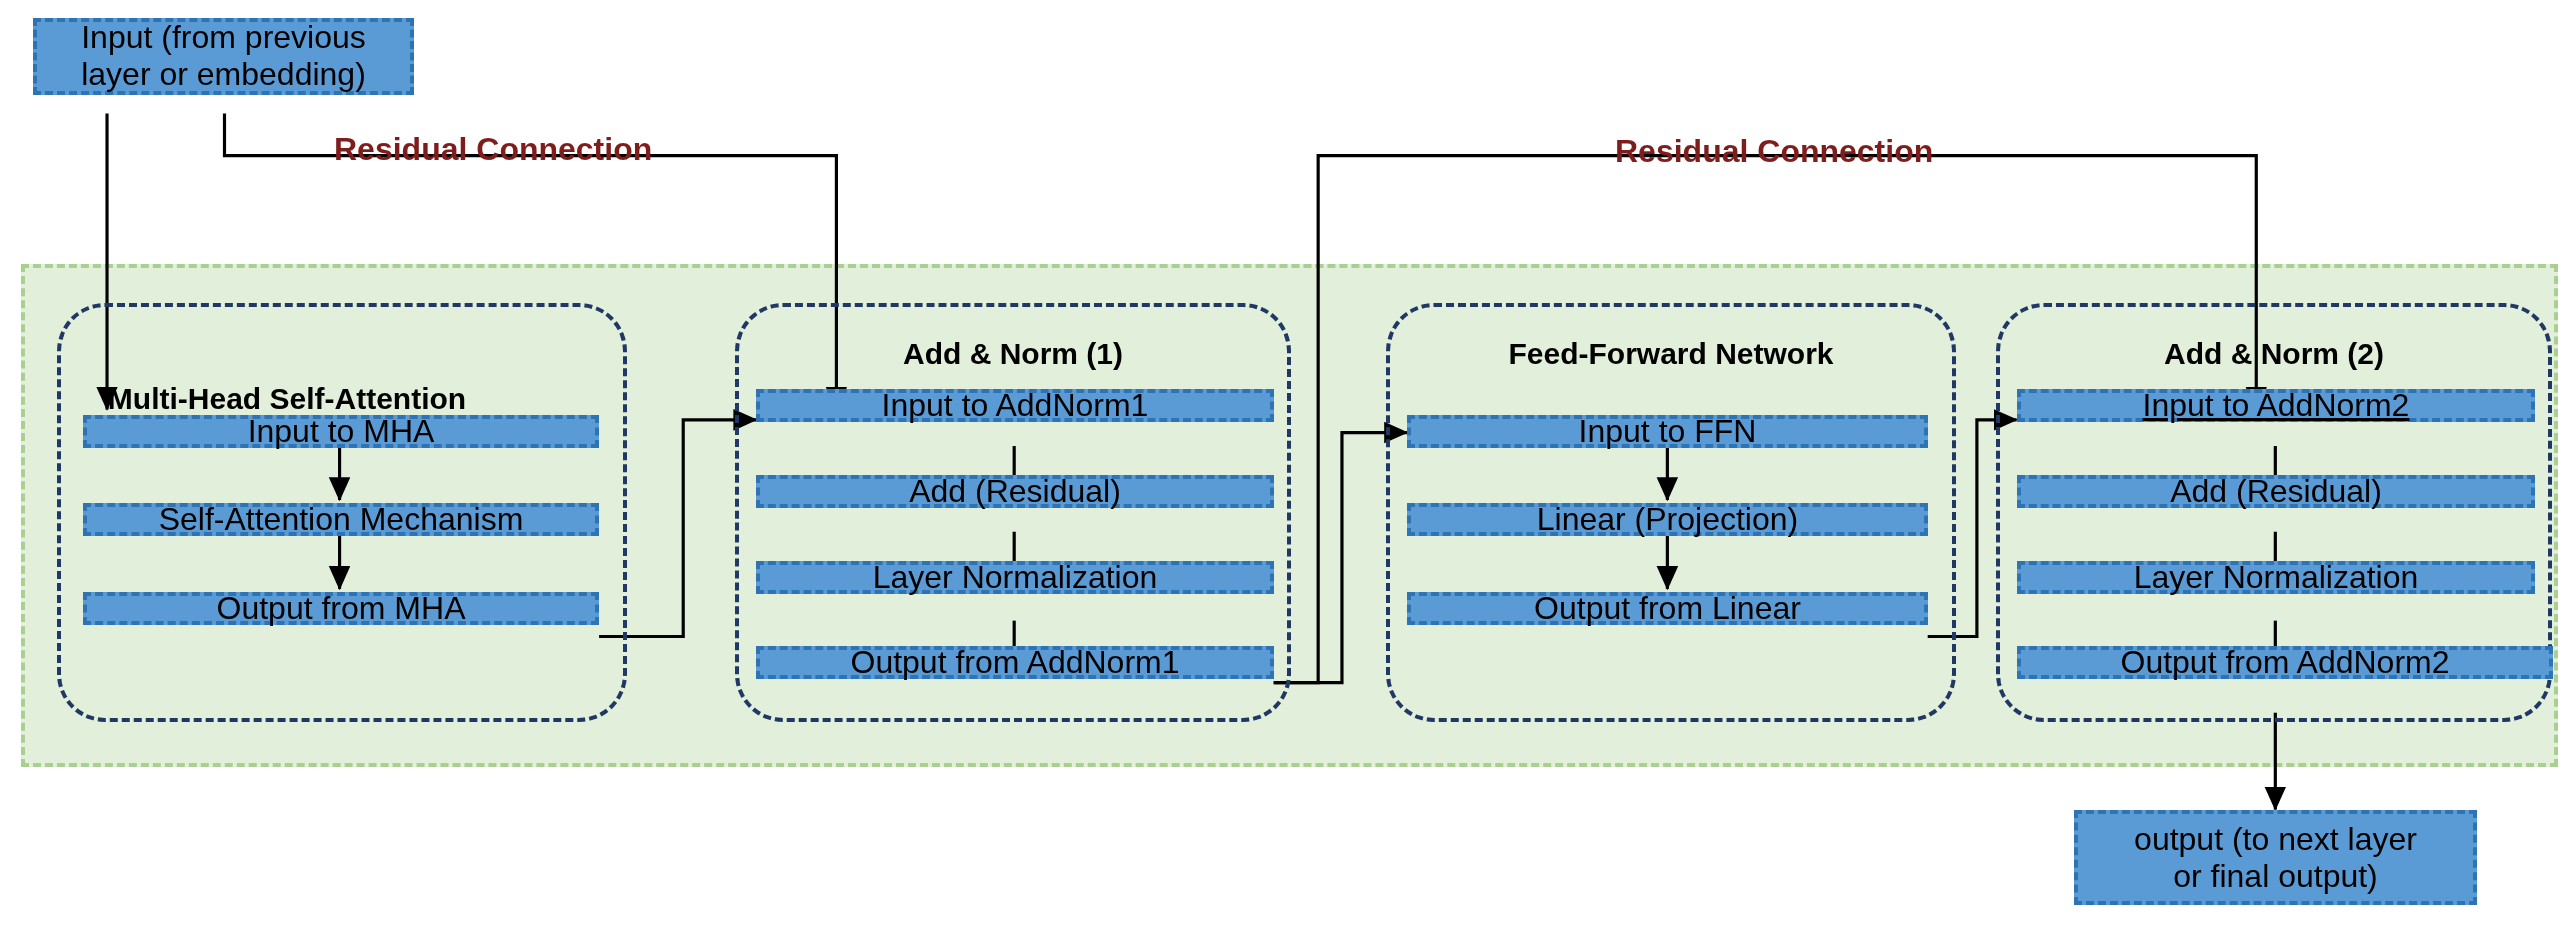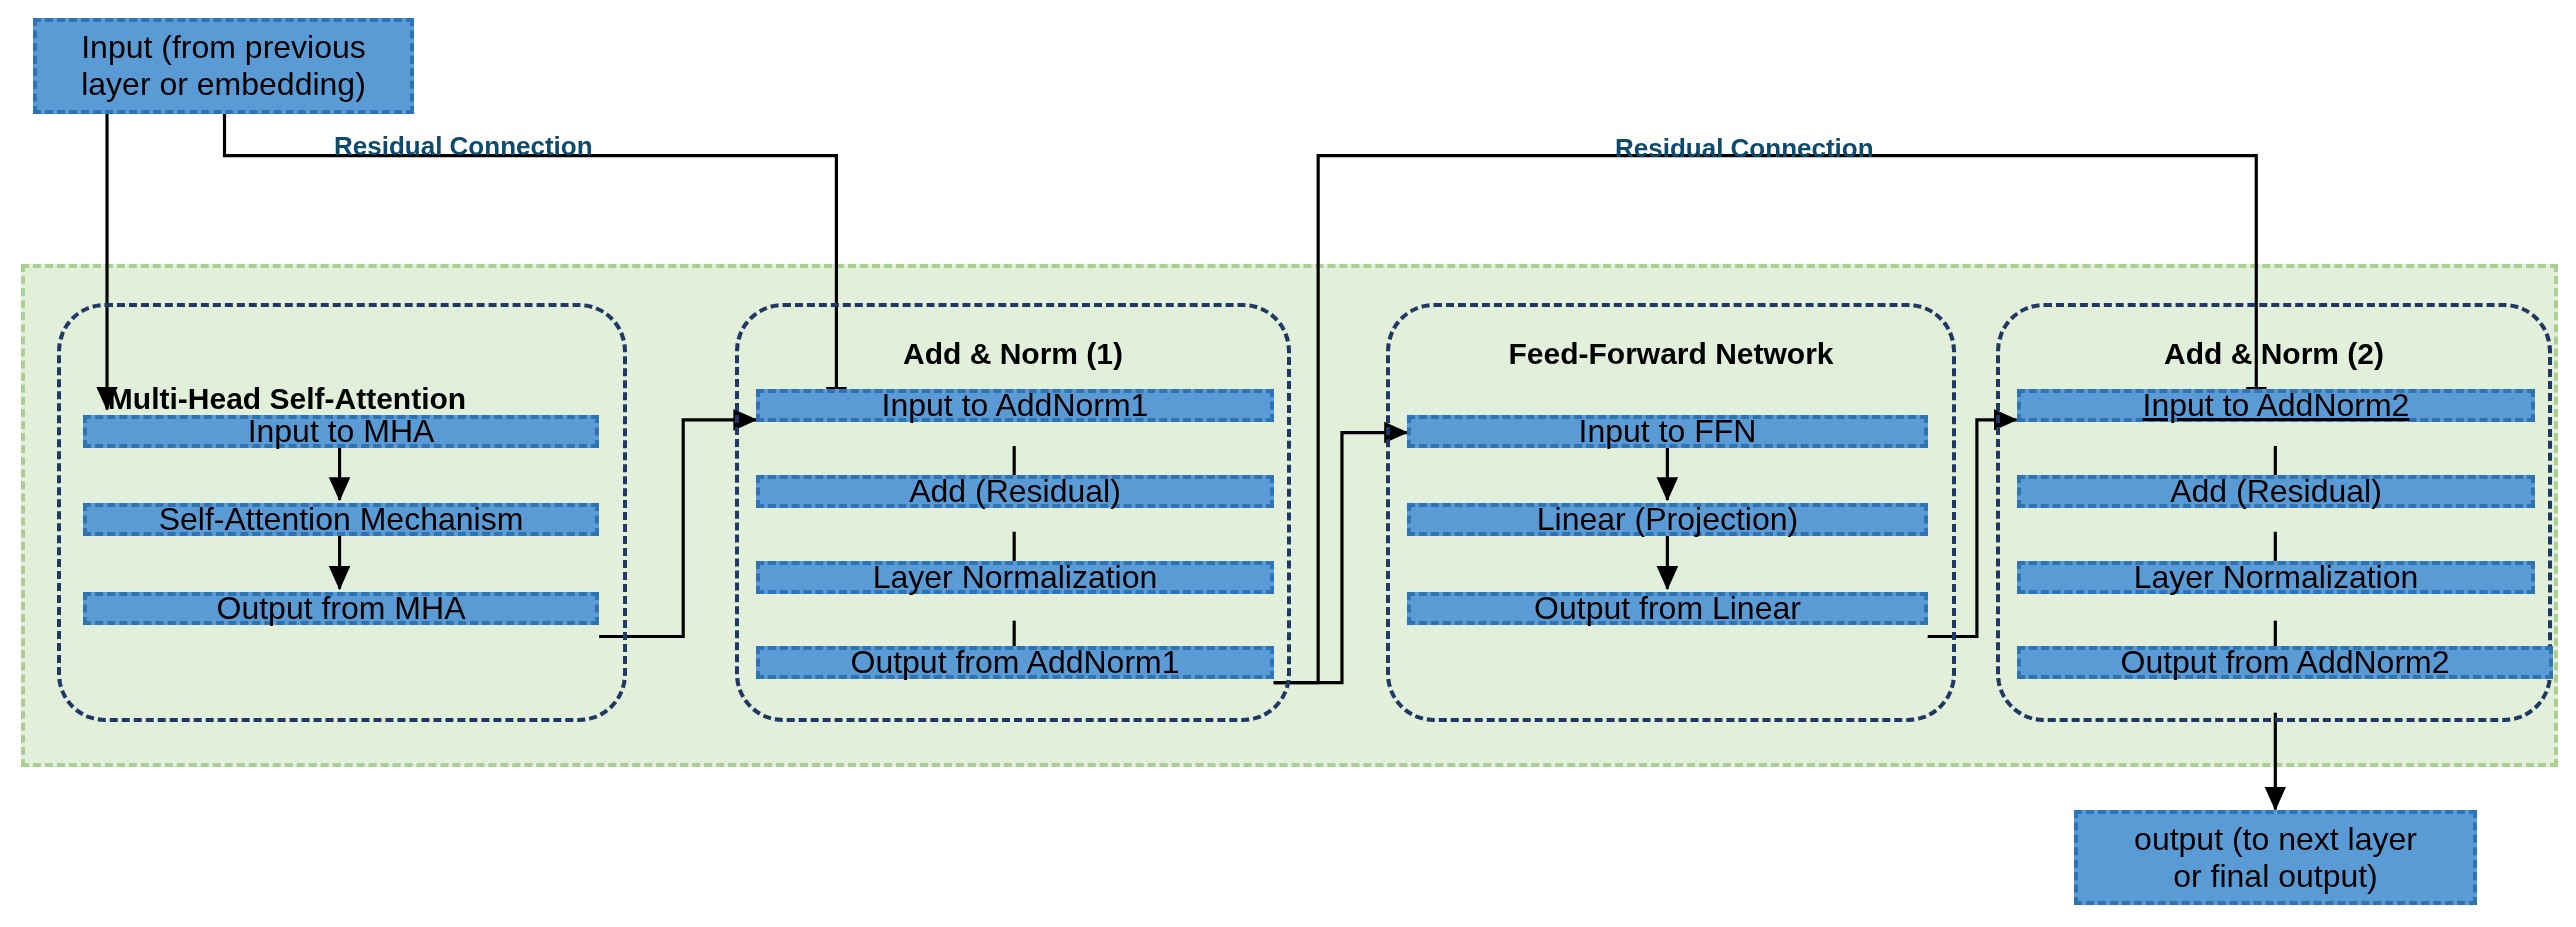--- a/index.html
+++ b/index.html
@@ -40,22 +40,22 @@
   #encoder-band{
     position:absolute;
     left:21.4px;top:264px;width:2537px;height:503px;
     background:#E2EFDA;
     border:4px dashed #A9D08E;
     box-sizing:border-box;
   }
   .edge-label{
     position:absolute;
     font-weight:bold;
-    font-size:26px;
-    color:#0c4a6e;
+    font-size:32px;
+    color:#7f1d1d;
     white-space:nowrap;
     font-family:"Liberation Sans",sans-serif;
   }
 </style>
 </head>
 <body>
 
 <div id="stage">
 
   <div id="encoder-band"></div>
@@ -91,21 +91,21 @@
       <path d="M2428,802 L2490,802 L2490,529 L2540,529"></path>
 
       <path d="M2866,562 L2866,630"></path>
       <path d="M2866,670 L2866,742"></path>
       <path d="M2866,782 L2866,850"></path>
 
       <path d="M2866,898 L2866,1020"></path>
     </g>
   </svg>
 
-  <div class="node" style="left:33px;top:17.5px;width:381px;height:96px;padding:0 11px;">
+  <div class="node" style="left:33px;top:17.5px;width:381px;height:77px;padding:0 11px;">
     <span>
       <span>Input (from previous</span><br>
       <span>layer or embedding)</span>
     </span>
   </div>
 
   <div class="node" style="left:2074px;top:810px;width:403px;height:95px;padding:0 11px;">
     <span>
       <span>output (to next layer</span><br>
       <span>or final output)</span>

